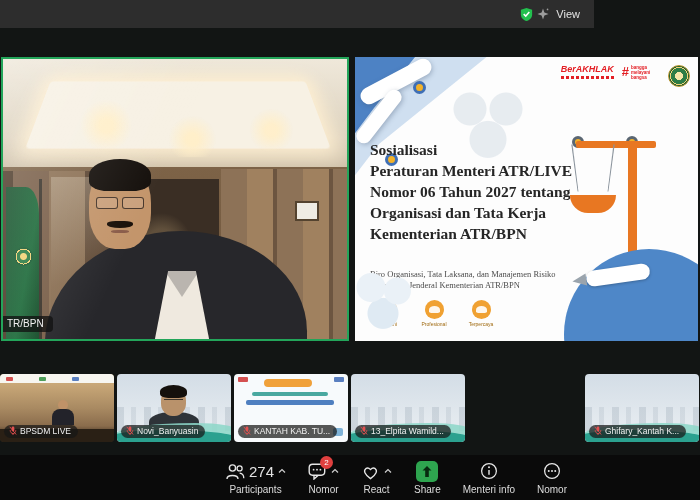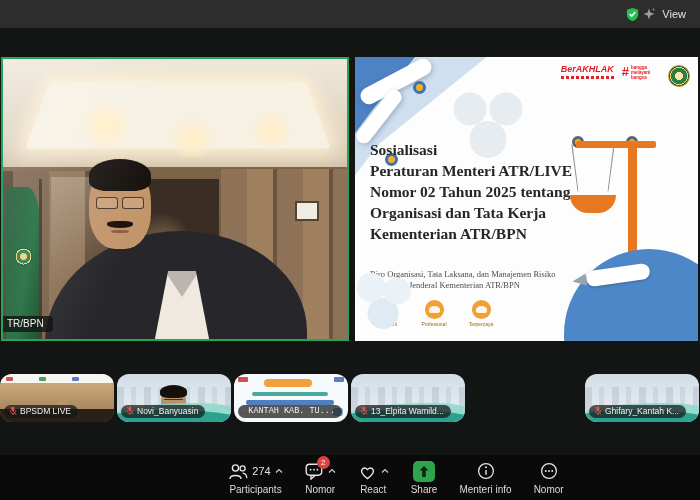--- a/index.html
+++ b/index.html
@@ -1,21 +1,21 @@
 <!DOCTYPE html>
 <html><head>
 <meta charset="utf-8">
 <style>
   * { margin:0; padding:0; box-sizing:border-box; }
   html,body { width:700px; height:500px; background:#000; }
   body { font-family:"Liberation Sans", sans-serif; }
   .screen { position:relative; width:700px; height:500px; background:#121514; overflow:hidden; }
 
   
-  .topbar { position:absolute; top:0; left:0; width:700px; height:28px; background:#2d2d2d; display:flex; align-items:center; justify-content:flex-end; padding-right:10px; gap:2px; }
+  .topbar { position:absolute; top:0; left:0; width:594px; height:28px; background:#2d2d2d; display:flex; align-items:center; justify-content:flex-end; padding-right:10px; gap:2px; }
   .topbar .view-btn { color:#e3e3e3; font-size:11px; padding:2px 4px; cursor:default; }
   .tb-ic { display:flex; align-items:center; }
 
   
   .stage { position:absolute; top:28px; left:0; width:700px; height:346px; background:#121514; }
 
   .tile-speaker { position:absolute; left:1px; top:29px; width:348px; height:284px; border:2px solid #23a55a; overflow:hidden; background:#6e5640; }
   .tile-share { position:absolute; left:355px; top:29px; width:343px; height:284px; overflow:hidden; background:#fdfdfd; }
 
   
@@ -80,55 +80,55 @@
   .scale .chain { position:absolute; top:18px; left:-1px; width:36px; height:50px; border-left:1.5px solid #8a939c; border-right:1.5px solid #8a939c; transform:perspective(60px) rotateX(-24deg); }
   .scale .tray { position:absolute; top:66px; left:-6px; width:46px; height:18px; background:#e87722; border-radius:0 0 46px 46px; }
   .sl-bluecircle { position:absolute; right:-36px; bottom:-78px; width:170px; height:170px; border-radius:50%; background:#4e87c8; }
   .sl-pen { position:absolute; right:48px; bottom:58px; width:64px; height:16px; background:#fff; border-radius:8px; transform:rotate(-8deg); box-shadow:0 1px 3px rgba(0,0,0,.25); }
   .sl-pen::before { content:""; position:absolute; left:-14px; top:2px; border-top:6px solid transparent; border-bottom:6px solid transparent; border-right:14px solid #9aa4ad; }
   .sl-flower2 { position:absolute; left:-12px; bottom:8px; width:80px; height:70px;
     background:radial-gradient(circle at 35% 35%, #eaf1f7 0 14px, transparent 15px), radial-gradient(circle at 68% 40%, #eaf1f7 0 13px, transparent 14px), radial-gradient(circle at 50% 72%, #dfeaf3 0 15px, transparent 16px); }
 
   
   .filmstrip { position:absolute; top:374px; left:0; width:700px; height:68px; background:#121514; }
-  .thumb { position:absolute; top:0; height:48px; width:114px; overflow:hidden; border-radius:12px; background:#20262a; }
+  .thumb { position:absolute; top:0; height:68px; width:114px; overflow:hidden; border-radius:4px; background:#20262a; }
   .th1{left:0;} .th2{left:117px;} .th3{left:234px;} .th4{left:351px;} .th5{left:468px;} .th6{left:585px;}
   .npill { position:absolute; left:4px; bottom:4px; max-width:104px; display:flex; align-items:center; gap:3px; background:rgba(22,22,22,.72); border-radius:8px; padding:1px 7px 2px 5px; color:#f2f2f2; font-size:8.5px; white-space:nowrap; overflow:hidden; }
   
   .t-office { background:linear-gradient(180deg,#c9a878 10px,#a98a62 34px,#8a6c4c 52px,#3a2c1f 62px); }
   .ofc-banner { position:absolute; top:0; left:0; right:0; height:9px; background:#f7f6f0; display:flex; align-items:center; gap:26px; padding:0 6px; }
   .ofc-banner i { width:7px; height:4px; border-radius:1px; }
   .ofc-person { position:absolute; left:50px; top:26px; width:26px; height:26px; }
   .ofc-head { position:absolute; left:8px; top:0; width:10px; height:10px; border-radius:50%; background:#c09268; }
   .ofc-body { position:absolute; left:2px; top:9px; width:22px; height:16px; border-radius:8px 8px 0 0; background:#23232a; }
   .ofc-desk { position:absolute; bottom:0; left:0; right:0; height:13px; background:#2a2015; }
   .t-vbg { background:linear-gradient(180deg,#d3dde6 0%,#e4eaef 70%);text-align:center; }
   .t-vbg.grayish::before { content:""; position:absolute; left:28%; top:0; width:48%; height:100%; background:rgba(140,148,156,.28); }
   .vb-city { position:absolute; bottom:11px; left:0; right:0; height:24px; opacity:.55;
     background:repeating-linear-gradient(90deg, rgba(150,165,178,.55) 0 7px, transparent 7px 14px, rgba(150,165,178,.4) 14px 19px, transparent 19px 27px); }
   .vb-wave2 { position:absolute; bottom:2px; left:-6%; width:112%; height:17px; background:rgba(140,215,200,.85); border-radius:100% 50% 0 0/130% 70% 0 0; }
   .vb-wave { position:absolute; bottom:-2px; left:-6%; width:112%; height:14px; background:#2ba18f; border-radius:80% 110% 0 0/100% 120% 0 0; }
   .mp-head { position:absolute; left:44px; top:14px; width:25px; height:28px; border-radius:45%; background:#b9926b; }
   .mp-hair { position:absolute; left:-1px; top:-3px; width:27px; height:13px; border-radius:50% 50% 30% 30%; background:#14100c; }
   .mp-glass { position:absolute; left:3px; top:11px; width:19px; height:5px; border-top:1.5px solid rgba(20,20,20,.75); }
   .mp-body { position:absolute; left:32px; top:38px; width:50px; height:22px; border-radius:45% 45% 0 0; background:#2e3338; }
-  .t-slide { background:#f7fafc;font-family:Liberation Mono, monospace; }
+  .t-slide { background:#f7fafc; }
   .sl3-o { position:absolute; left:30px; top:5px; width:48px; height:8px; border-radius:4px; background:#f0a13a; filter:blur(.4px); }
   .sl3-t1 { position:absolute; left:18px; top:18px; width:76px; height:4px; border-radius:2px; background:#49a8a0; }
   .sl3-t2 { position:absolute; left:12px; top:26px; width:88px; height:5px; border-radius:2px; background:#4f7fc0; }
   .sl3-d1 { position:absolute; left:4px; top:3px; width:10px; height:5px; background:#d45050; border-radius:1px; }
   .sl3-d2 { position:absolute; right:4px; top:3px; width:10px; height:5px; background:#5a7fc0; border-radius:1px; }
   .sl3-ic { position:absolute; right:5px; bottom:6px; width:10px; height:8px; background:#7fb3d8; border-radius:2px; }
 
   
   .toolbar { position:absolute; top:455px; left:0; width:700px; height:45px; background:#0a0a0a; display:flex; align-items:center; justify-content:center; gap:22px; padding-left:92px; }
   .tool { display:flex; flex-direction:column; align-items:center; gap:2px; cursor:default; }
   .tool-top { height:21px; display:flex; align-items:center; gap:4px; position:relative; }
   .tool-label { font-size:10px; color:#dcdcdc; }
-  .count { font-size:11px; color:#e2e2e2; }
+  .count { font-size:15px; color:#e2e2e2; }
   .badge-red { position:absolute; top:-5px; left:12px; min-width:13px; height:13px; border-radius:7px; background:#e0403f; color:#fff; font-size:8px; display:flex; align-items:center; justify-content:center; padding:0 3px; }
   .share-box { width:22px; height:21px; border-radius:5px; background:#2ea44f; display:flex; align-items:center; justify-content:center; }
   .edge-caret { position:absolute; left:4px; top:462px; }
 </style>
 </head>
 <body>
 
 <div class="screen">
 
   <div class="topbar">
@@ -198,21 +198,21 @@
         <div class="bangga">
           <span class="hash">#</span>
           <span class="words">bangga melayani bangsa</span>
         </div>
         <div class="globe-logo"></div>
       </div>
 
       <div class="sl-title">
         <div>Sosialisasi</div>
         <div>Peraturan Menteri ATR/LIVE</div>
-        <div>Nomor 02 Tahun 2025 tentang</div>
+        <div>Nomor 06 Tahun 2027 tentang</div>
         <div>Organisasi dan Tata Kerja</div>
         <div>Kementerian ATR/BPN</div>
       </div>
       <div class="sl-sub">
         <div>Biro Organisasi, Tata Laksana, dan Manajemen Risiko</div>
         <div>Sekretariat Jenderal Kementerian ATR/BPN</div>
       </div>
 
       <div class="sl-badges">
         <div class="badge">

